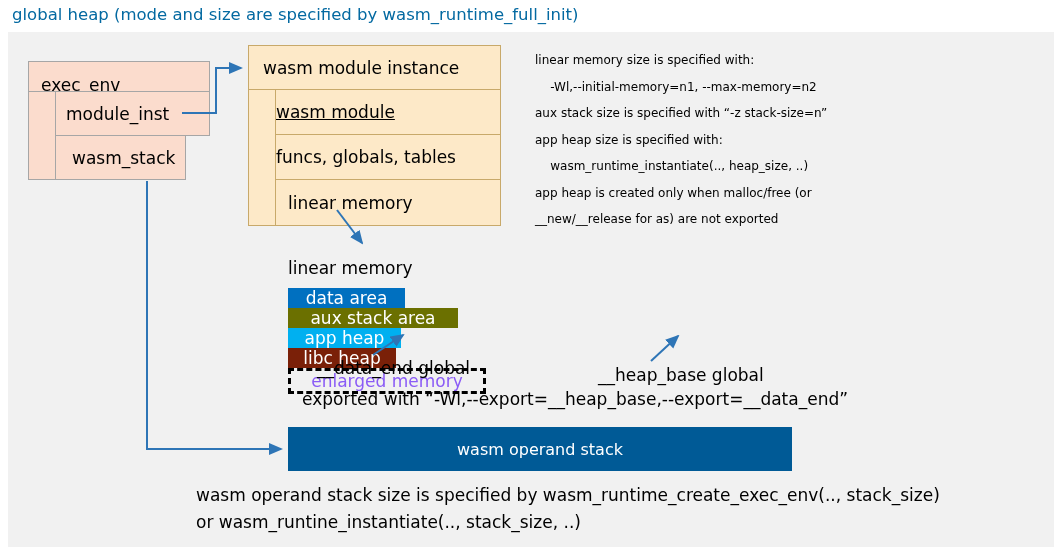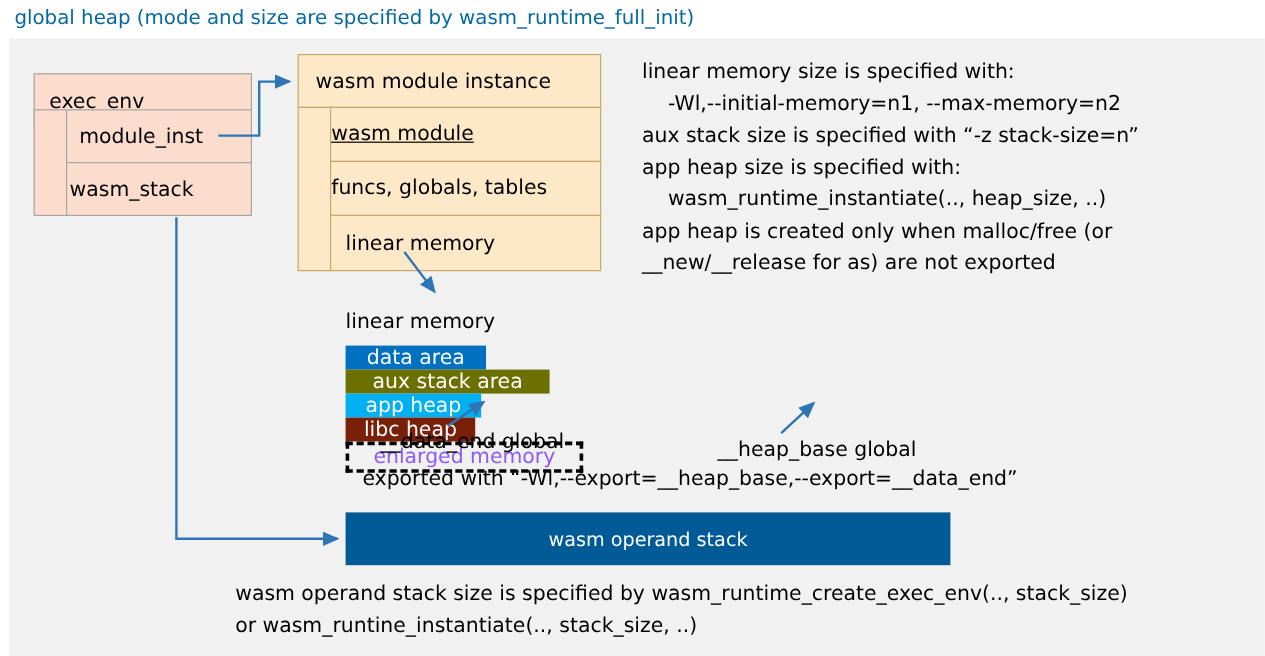--- a/index.html
+++ b/index.html
@@ -65,22 +65,22 @@
     padding-left: 12px;
   }
   #exec-env-gutter {
     left: 0; top: 46px; width: 28px; height: 89px;
   }
   #row-module-inst {
     left: 27px; top: 46px; width: 155px; height: 45px;
     padding-left: 10px;
   }
   #row-wasm-stack {
-    left: 27px; top: 90px; width: 155px; height: 45px;
-    padding-left: 2px;
+    left: 27px; top: 90px; width: 131px; height: 45px;
+    padding-left: 16px;
   }
 
   
   #module-inst-group {
     left: 248px; top: 45px;
     width: 253px; height: 181px;
   }
   #mi-header {
     left: 0; top: 0; width: 253px; height: 45px;
     padding-left: 14px;
@@ -98,21 +98,21 @@
   }
   #row-linear-memory {
     left: 27px; top: 134px; width: 226px; height: 47px;
     padding-left: 12px;
   }
 
   
   #notes-block {
     left: 535px; top: 47px;
     width: 500px;
-    font-size: 17px;
+    font-size: 12px;
     line-height: 26.5px;
     white-space: pre;
   }
 
   
   #linear-memory-caption {
     left: 288px; top: 258px;
     font-size: 17px;
   }
 

